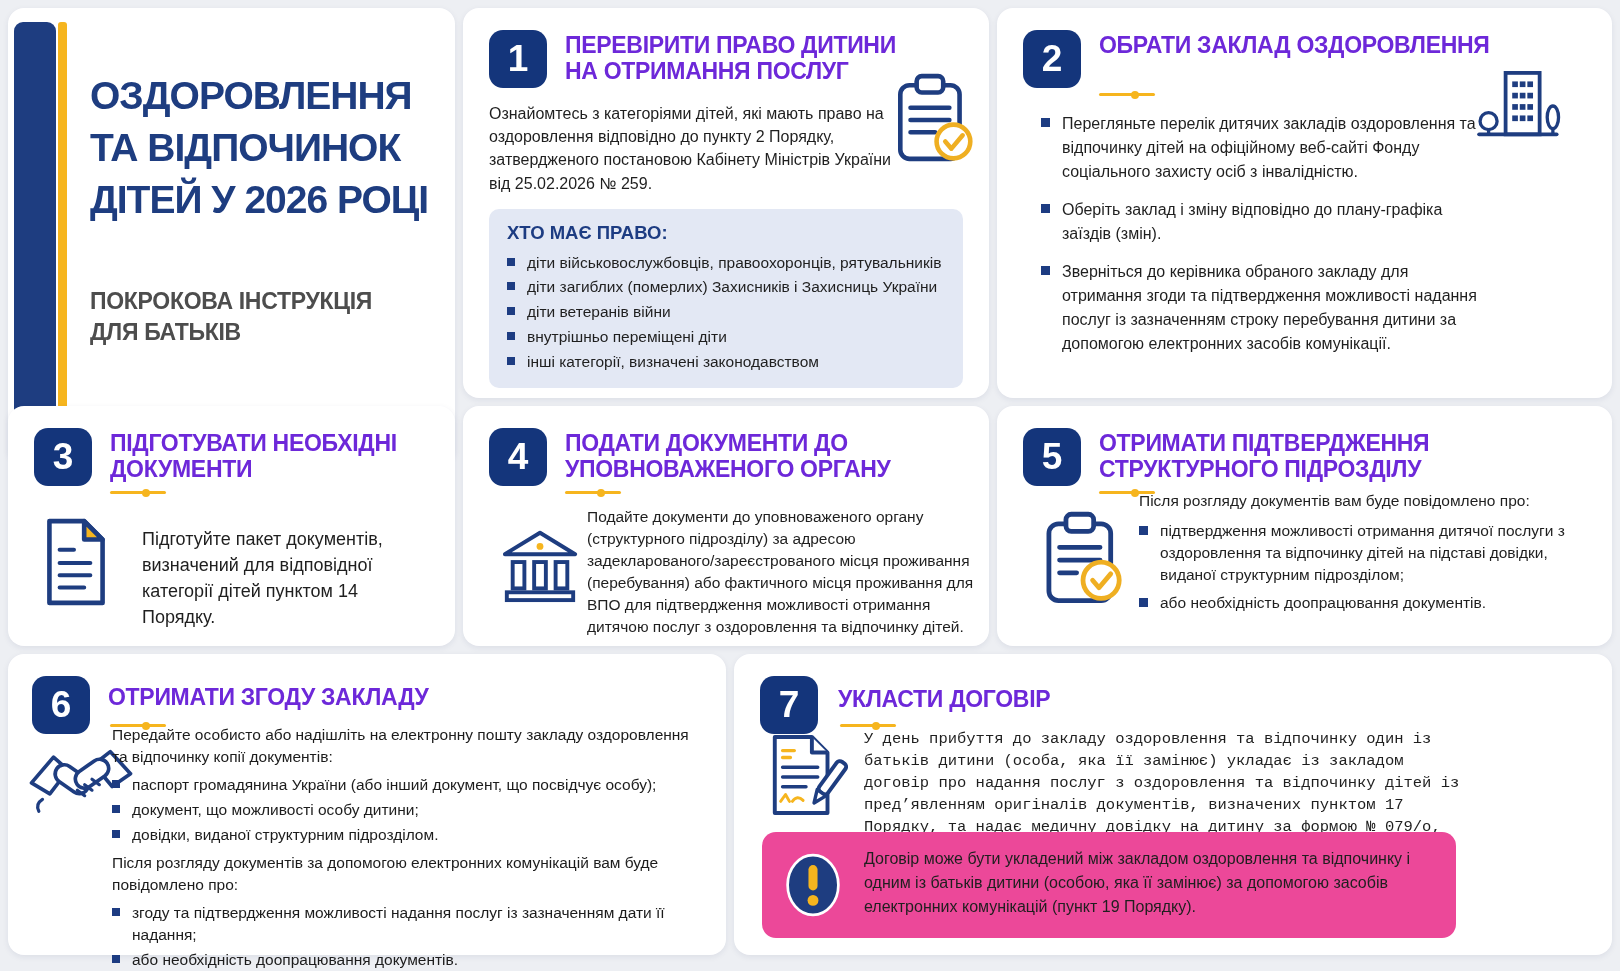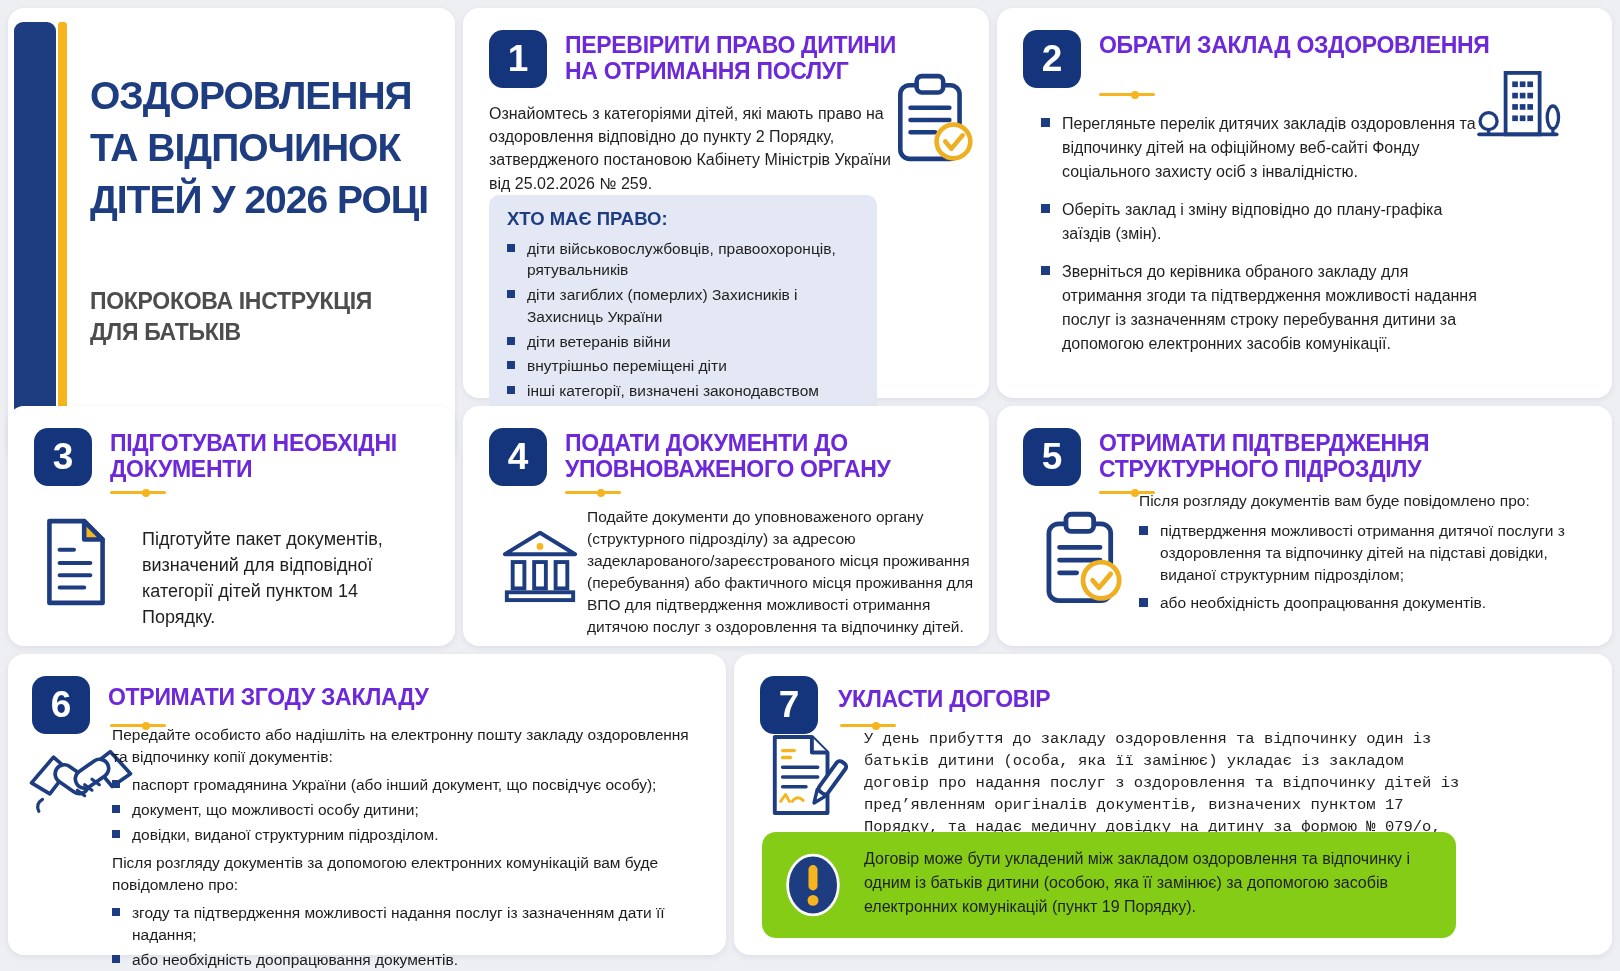--- a/index.html
+++ b/index.html
@@ -25,21 +25,21 @@
   .stitle{margin:0;padding-top:2px;color:#6d28d9;font-size:23px;font-weight:bold;letter-spacing:-0.3px;line-height:1.14;text-transform:uppercase;}
   .dash{width:56px;height:3px;background:#f6b51e;border-radius:2px;position:relative;margin:5px 0 0 76px;}
   .dash::after{content:'';position:absolute;left:58%;top:-2.5px;width:8px;height:8px;border-radius:50%;background:#f6b51e;}
   .body{color:#1f1f1f;}
   .sq{flex:0 0 auto;width:9px;height:9px;background:#1d3c82;margin-top:6px;}
   ul.blist{list-style:none;margin:0;padding:0;}
   ul.blist li{display:flex;gap:12px;align-items:flex-start;}
   .icon{position:absolute;}
   
   #c1 .body{margin:14px 0 0 0;width:408px;font-size:16px;line-height:1.45;}
-  .bluebox{width:388px;background:#e3e8f4;border-radius:10px;padding:13px 18px;box-sizing:border-box;}
+  .bluebox{margin-top:14px;width:474px;background:#e3e8f4;border-radius:10px;padding:13px 18px;box-sizing:border-box;}
   .bb-title{color:#1d3c82;font-size:18.5px;font-weight:bold;margin-bottom:8px;}
   .bluebox li{margin-bottom:3px;font-size:15.5px;line-height:1.4;color:#1f1f1f;}
   .bluebox .sq{width:8px;height:8px;margin-top:6px;}
   
   #c2 ul.blist{margin:16px 0 0 18px;width:442px;}
   #c2 li{margin-bottom:14px;font-size:16px;line-height:1.5;color:#1f1f1f;}
   
   #c3 .body{position:absolute;left:134px;top:102px;width:288px;font-size:18px;line-height:1.45;}
   
   #c4 .body{position:absolute;left:124px;top:84px;width:398px;font-size:15.5px;line-height:1.42;overflow-wrap:break-word;}
@@ -51,21 +51,21 @@
   .abs-badge{position:absolute;left:24px;top:22px;}
   .abs-title{position:absolute;margin:0;left:100px;top:28px;}
   .abs-dash{position:absolute;margin:0;}
   .c6-content{position:absolute;left:104px;top:70px;width:588px;font-size:15.5px;line-height:1.42;color:#1c1c1c;}
   .c6-content .intro{margin:0 0 6px 0;}
   .c6-content ul{margin:0 0 6px 0;}
   .c6-content li{margin-bottom:3px;}
   .c6-content .sq{width:8px;height:8px;margin-top:6px;}
   
   #c7 .body{position:absolute;left:130px;top:58px;width:606px;font-size:15.5px;line-height:1.42;font-family:Liberation Mono, monospace;}
-  .notebox{position:absolute;left:28px;top:178px;width:694px;height:106px;background:#84cc16;border-radius:14px;box-sizing:border-box;padding:15px 24px 15px 102px;}
+  .notebox{position:absolute;left:28px;top:178px;width:694px;height:106px;background:#ec4899;border-radius:14px;box-sizing:border-box;padding:15px 24px 15px 102px;}
   .notetext{font-size:16px;line-height:1.5;color:#1f1f1f;}
   .note-icon{position:absolute;left:22px;top:50%;transform:translateY(-50%);}
 </style>
 </head>
 <body>
 
 <div class="canvas">
 
   <section class="card" id="c-title">
     <div class="stripe-navy"></div>

